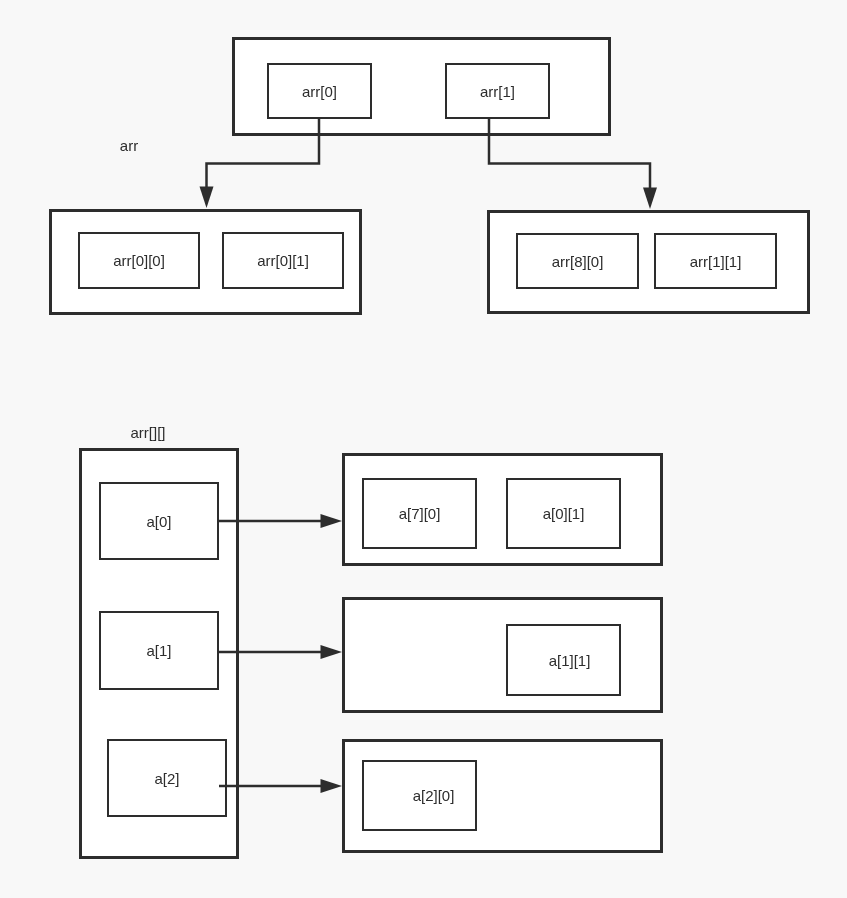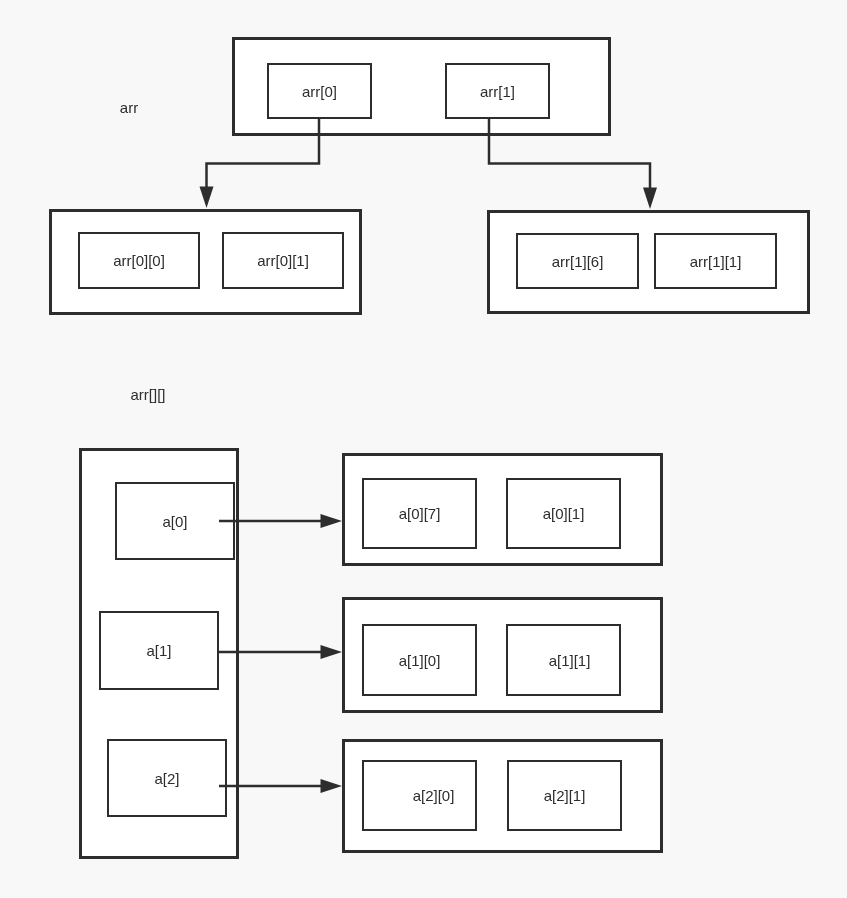--- a/index.html
+++ b/index.html
@@ -30,20 +30,21 @@
     border: 2.5px solid var(--stroke, #2d2d2d);
     display: flex;
     align-items: center;
     justify-content: center;
     white-space: nowrap;
   }
   .lbl {
     position: absolute;
     text-align: center;
     white-space: nowrap;
+    margin-top: 38px;
   }
   svg.arrows {
     position: absolute;
     left: 0;
     top: 0;
     z-index: 10;
     pointer-events: none;
   }
   .aline {
     fill: none;
@@ -62,21 +63,21 @@
   .row-left        { left: 49px;  top: 209px; width: 313px; height: 106px; }
   .cell-arr00      { left: 78px;  top: 232px; width: 122px; height: 57px;  }
   .cell-arr01      { left: 222px; top: 232px; width: 122px; height: 57px;  }
   .row-right       { left: 487px; top: 210px; width: 323px; height: 104px; }
   .cell-arr10      { left: 516px; top: 233px; width: 123px; height: 56px;  }
   .cell-arr11      { left: 654px; top: 233px; width: 123px; height: 56px;  }
   .lbl-arr         { left: 94px;  top: 99px;  width: 70px;  }
 
   
   .col-container   { left: 79px;  top: 448px; width: 160px; height: 411px; }
-  .cell-a0         { left: 99px;  top: 482px; width: 120px; height: 78px; margin-left: 16px;  }
+  .cell-a0         { left: 99px;  top: 482px; width: 120px; height: 78px;  }
   .cell-a1         { left: 99px;  top: 611px; width: 120px; height: 79px;  }
   .cell-a2         { left: 107px;  top: 739px; width: 120px; height: 78px;  }
   .brow0           { left: 342px; top: 453px; width: 321px; height: 113px; }
   .cell-a00        { left: 362px; top: 478px; width: 115px; height: 71px;  }
   .cell-a01        { left: 506px; top: 478px; width: 115px; height: 71px;  }
   .brow1           { left: 342px; top: 597px; width: 321px; height: 116px; }
   .cell-a10        { left: 362px; top: 624px; width: 115px; height: 72px;  }
   .cell-a11        { left: 506px; top: 624px; width: 115px; height: 72px; padding-left: 12px;  }
   .brow2           { left: 342px; top: 739px; width: 321px; height: 114px; }
   .cell-a20        { left: 362px; top: 760px; width: 115px; height: 71px; padding-left: 28px;  }
@@ -101,61 +102,55 @@
   <div class="box row-left"></div>
   <div class="cell cell-arr00">
     <span>arr[0][0]</span>
   </div>
   <div class="cell cell-arr01">
     <span>arr[0][1]</span>
   </div>
 
   <div class="box row-right"></div>
   <div class="cell cell-arr10">
-    <span>arr[1][6]</span>
+    <span>arr[8][0]</span>
   </div>
   <div class="cell cell-arr11">
     <span>arr[1][1]</span>
   </div>
 
   <div class="lbl lbl-arr2d">arr[][]</div>
 
   <div class="box col-container"></div>
   <div class="cell cell-a0">
     <span>a[0]</span>
   </div>
   <div class="cell cell-a1">
     <span>a[1]</span>
   </div>
   <div class="cell cell-a2">
     <span>a[2]</span>
   </div>
 
   <div class="box brow0"></div>
   <div class="cell cell-a00">
-    <span>a[0][7]</span>
+    <span>a[7][0]</span>
   </div>
   <div class="cell cell-a01">
     <span>a[0][1]</span>
   </div>
 
   <div class="box brow1"></div>
-  <div class="cell cell-a10">
-    <span>a[1][0]</span>
-  </div>
   <div class="cell cell-a11">
     <span>a[1][1]</span>
   </div>
 
   <div class="box brow2"></div>
   <div class="cell cell-a20">
     <span>a[2][0]</span>
-  </div>
-  <div class="cell cell-a21">
-    <span>a[2][1]</span>
   </div>
 
   <svg class="arrows" width="847" height="898" viewBox="0 0 847 898">
     <g>
       <polyline class="aline" points="319,119 319,163.5 206.5,163.5 206.5,189"></polyline>
       <polygon class="ahead" points="206.5,208 199.5,186.5 213.5,186.5"></polygon>
     </g>
     <g>
       <polyline class="aline" points="489,119 489,163.5 650,163.5 650,190"></polyline>
       <polygon class="ahead" points="650,209 643,187.5 657,187.5"></polygon>

